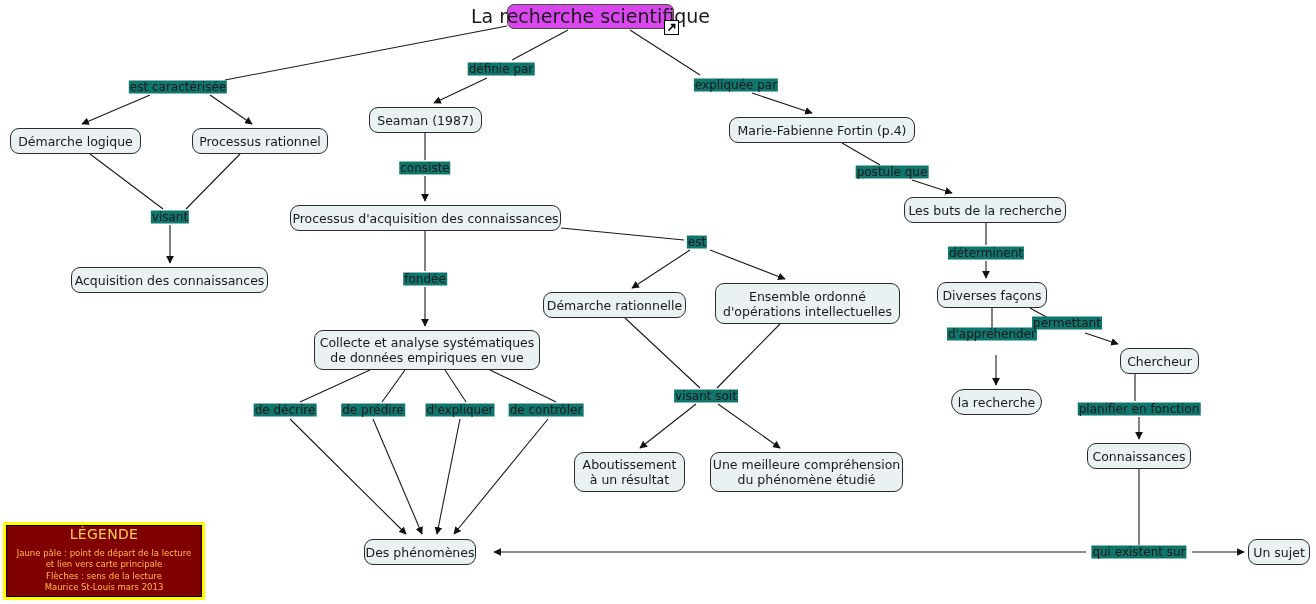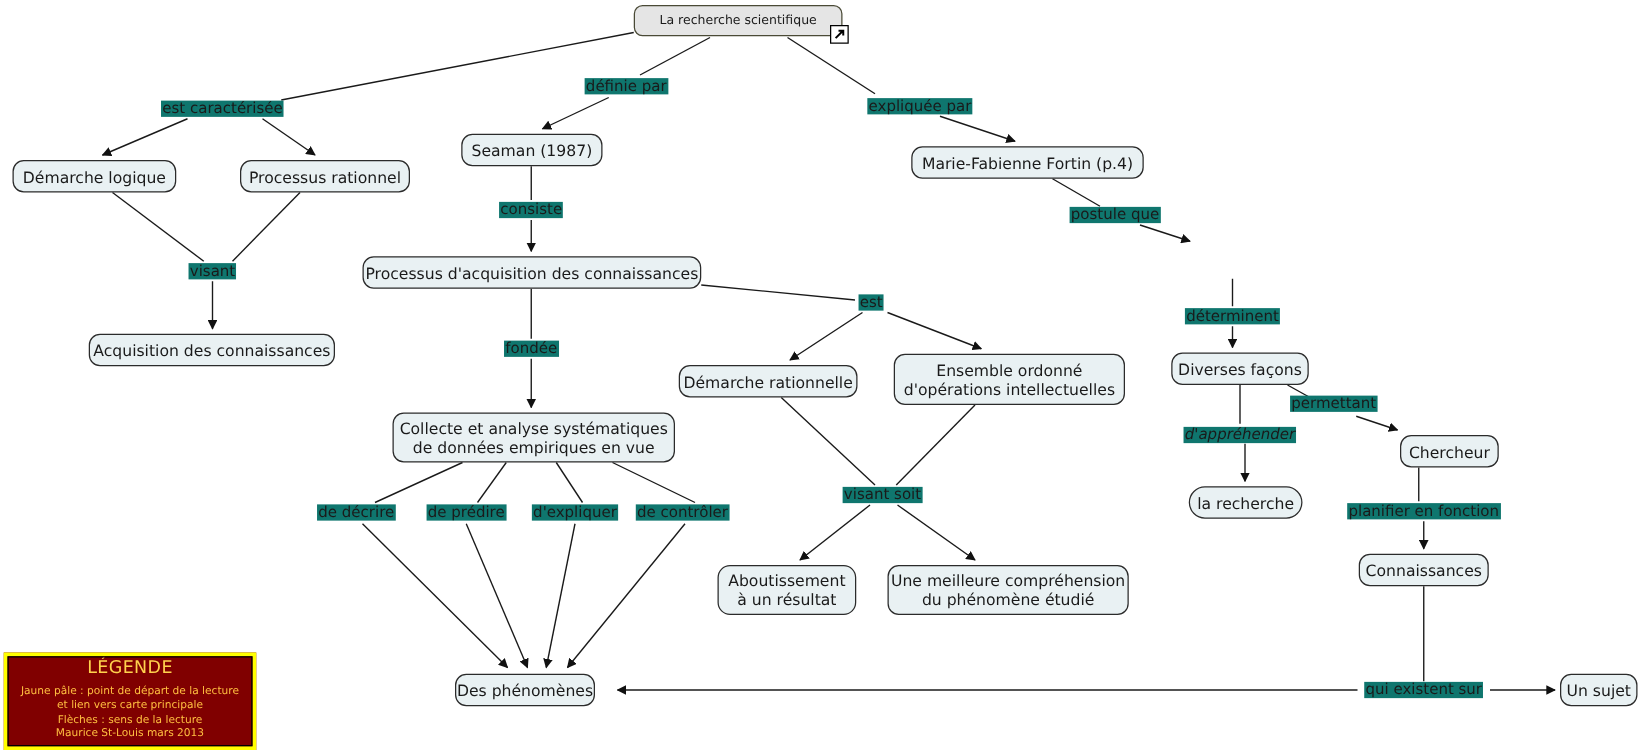--- a/index.html
+++ b/index.html
@@ -39,24 +39,24 @@
     font-size: 12.5px;
     line-height: 15px;
     text-align: center;
     display: flex;
     align-items: center;
     justify-content: center;
     padding: 2px 9px;
     white-space: pre;
   }
   .node.root {
-    background: #e5e5e5;
+    background: #d946ef;
     border: 1px solid #4a4a36;
     border-radius: 7px;
-    font-size: 10px;
+    font-size: 19px;
   }
   .link-badge {
     position: absolute;
     width: 15px;
     height: 15px;
     background: #ffffff;
     border: 1px solid #000000;
     box-sizing: border-box;
     display: flex;
     align-items: center;
@@ -185,41 +185,42 @@
 de données empiriques en vue</div>
   <div class="node" style="left:543px;top:292px;width:143px;height:26px;">Démarche rationnelle</div>
   <div class="node" style="left:715px;top:283px;width:185px;height:41px;">Ensemble ordonné
 d'opérations intellectuelles</div>
   <div class="node" style="left:574px;top:452px;width:111px;height:40px;border-radius:10px;">Aboutissement
 à un résultat</div>
   <div class="node" style="left:710px;top:452px;width:193px;height:40px;">Une meilleure compréhension
 du phénomène étudié</div>
   <div class="node" style="left:364px;top:539px;width:112px;height:26px;">Des phénomènes</div>
   <div class="node" style="left:729px;top:117px;width:186px;height:26px;">Marie-Fabienne Fortin (p.4)</div>
+  <div class="node" style="left:904px;top:197px;width:162px;height:26px;">Les buts de la recherche</div>
   <div class="node" style="left:937px;top:282px;width:110px;height:26px;">Diverses façons</div>
   <div class="node" style="left:951px;top:389px;width:91px;height:26px;border-radius:13px;">la recherche</div>
   <div class="node" style="left:1096px;top:348px;width:79px;height:26px;margin-left:24px;">Chercheur</div>
   <div class="node" style="left:1087px;top:443px;width:104px;height:26px;">Connaissances</div>
   <div class="node" style="left:1248px;top:539px;width:62px;height:26px;">Un sujet</div>
 
   <div class="edge-label" style="left:178px;top:87px;transform:translate(-50%,-50%);">est caractérisée</div>
   <div class="edge-label" style="left:170px;top:217px;transform:translate(-50%,-50%);">visant</div>
   <div class="edge-label" style="left:501px;top:69px;transform:translate(-50%,-50%);">définie par</div>
   <div class="edge-label" style="left:425px;top:168px;transform:translate(-50%,-50%);">consiste</div>
   <div class="edge-label" style="left:425px;top:279px;transform:translate(-50%,-50%);">fondée</div>
   <div class="edge-label" style="left:697px;top:242px;transform:translate(-50%,-50%);">est</div>
   <div class="edge-label" style="left:706px;top:396px;transform:translate(-50%,-50%);">visant soit</div>
   <div class="edge-label" style="left:285px;top:410px;transform:translate(-50%,-50%);">de décrire</div>
   <div class="edge-label" style="left:373px;top:410px;transform:translate(-50%,-50%);">de prédire</div>
   <div class="edge-label" style="left:460px;top:410px;transform:translate(-50%,-50%);">d'expliquer</div>
   <div class="edge-label" style="left:546px;top:410px;transform:translate(-50%,-50%);">de contrôler</div>
   <div class="edge-label" style="left:736px;top:85px;transform:translate(-50%,-50%);">expliquée par</div>
   <div class="edge-label" style="left:892px;top:172px;transform:translate(-50%,-50%);">postule que</div>
   <div class="edge-label" style="left:986px;top:253px;transform:translate(-50%,-50%);">déterminent</div>
-  <div class="edge-label" style="left:992px;top:348px;transform:translate(-50%,-50%);font-style:italic;">d'appréhender</div>
+  <div class="edge-label" style="left:992px;top:334px;transform:translate(-50%,-50%);">d'appréhender</div>
   <div class="edge-label" style="left:1067px;top:323px;transform:translate(-50%,-50%);">permettant</div>
   <div class="edge-label" style="left:1139px;top:409px;transform:translate(-50%,-50%);">planifier en fonction</div>
   <div class="edge-label" style="left:1139px;top:552px;transform:translate(-50%,-50%);">qui existent sur</div>
 
   <div class="legend" style="left:3px;top:522px;width:202px;height:78px;">
     <span class="legend-title">LÉGENDE</span>
     <span class="legend-line">Jaune pâle : point de départ de la lecture</span>
     <span class="legend-line">et lien vers carte principale</span>
     <span class="legend-line">Flèches : sens de la lecture</span>
     <span class="legend-line">Maurice St-Louis mars 2013</span>

